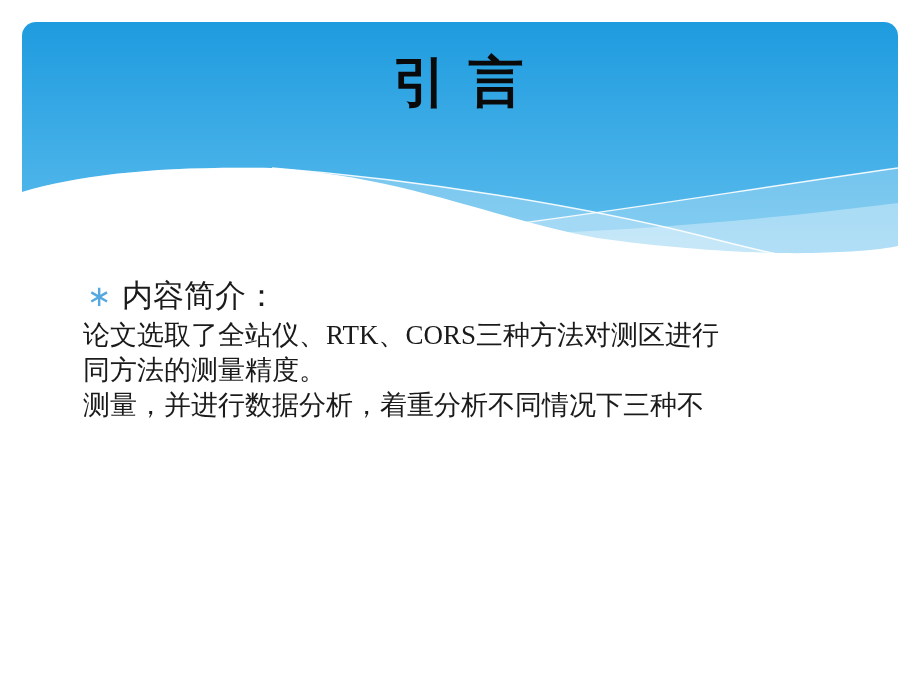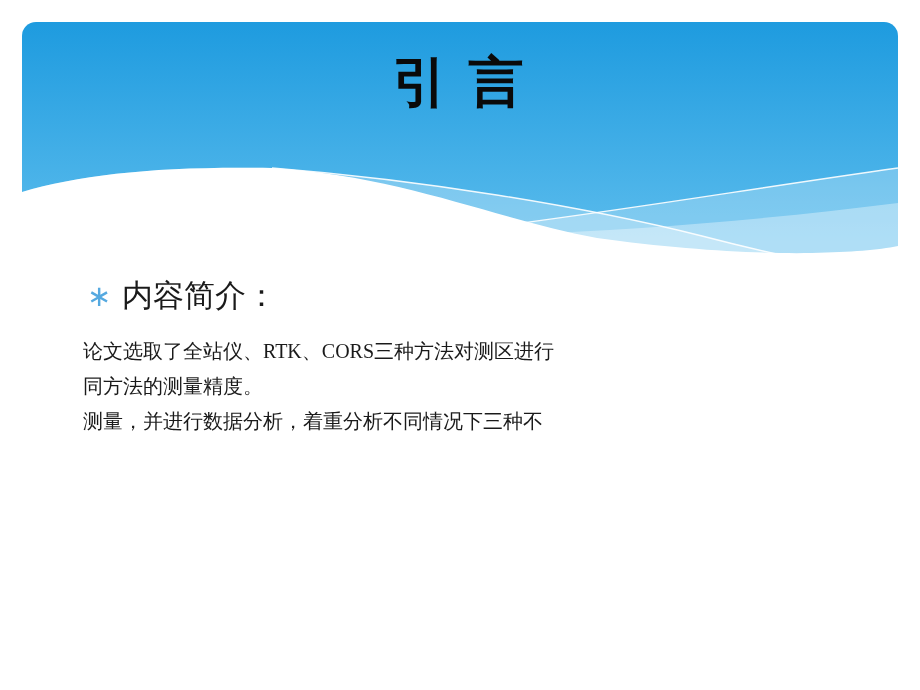--- a/index.html
+++ b/index.html
@@ -36,21 +36,21 @@
     color: var(--body-text, #1a1a1a);
   }
   .bullet-line { display: flex; align-items: baseline; font-size: 31px; line-height: 36px; }
   .bullet-marker {
     flex: 0 0 39px; padding-left: 4px; box-sizing: border-box;
     color: var(--bullet-marker, #55A9E0);
     font-size: 29px;
     font-family: "DejaVu Sans", sans-serif;
   }
   .bullet-label { font-size: 31px; }
-  .paragraph { margin-top: 20px; font-size: 20px; line-height: 35px; }
+  .paragraph { margin-top: 4px; font-size: 27px; line-height: 35px; }
   .paragraph .line { white-space: nowrap; }
 </style>
 </head>
 <body>
 
 <div class="slide-canvas">
 
   <div class="slide-header">
     <svg viewBox="0 0 876 260" preserveAspectRatio="none">
       <defs>

